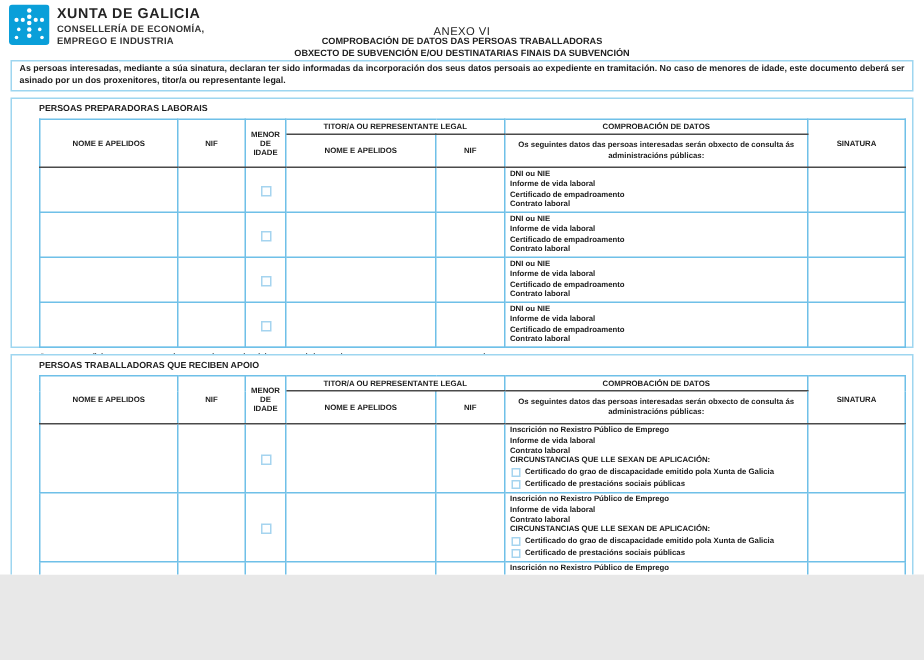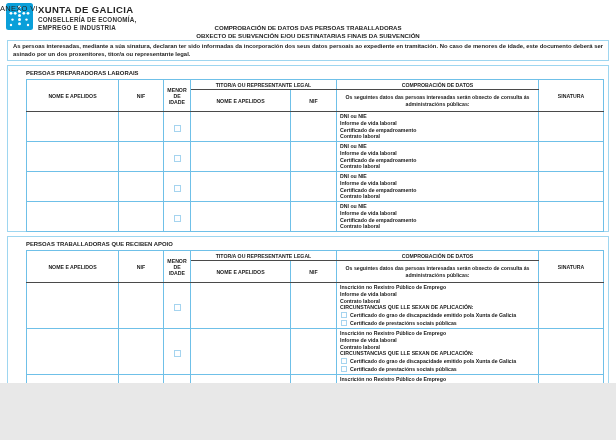--- a/index.html
+++ b/index.html
@@ -8,21 +8,21 @@
     position:relative; width:616px; height:383px; background:#ffffff;
     overflow:hidden; color:#1b1b1b;
   }
 
   
   .logo { position:absolute; left:6px; top:3px; width:27px; height:27px; }
   .org-name { position:absolute; left:38px; top:4px; font-size:9.5px; font-weight:bold;
               letter-spacing:.4px; color:#242424; }
   .dept { position:absolute; left:38px; top:16px; font-size:6.3px; font-weight:600;
           color:#333; line-height:1.2; letter-spacing:.2px; }
-  .annex { position:absolute; left:0; top:4px; width:616px; 
+  .annex { position:absolute; left:0; top:16px; width:616px; text-align:center;
            font-size:7.5px; color:#222; letter-spacing:.3px; }
   .doc-title { position:absolute; left:0; top:24px; width:616px; text-align:center;
                font-size:6.1px; font-weight:bold; color:#1d1d1d; line-height:1.3; }
 
   
   .intro-box { position:absolute; left:7px; top:40px; width:602px; height:21px;
                border:1px solid #9ed6f0; padding:2px 5px; font-size:5.9px; font-weight:bold;
                line-height:1.35; text-align:justify; color:#1c1c1c; }
 
   

